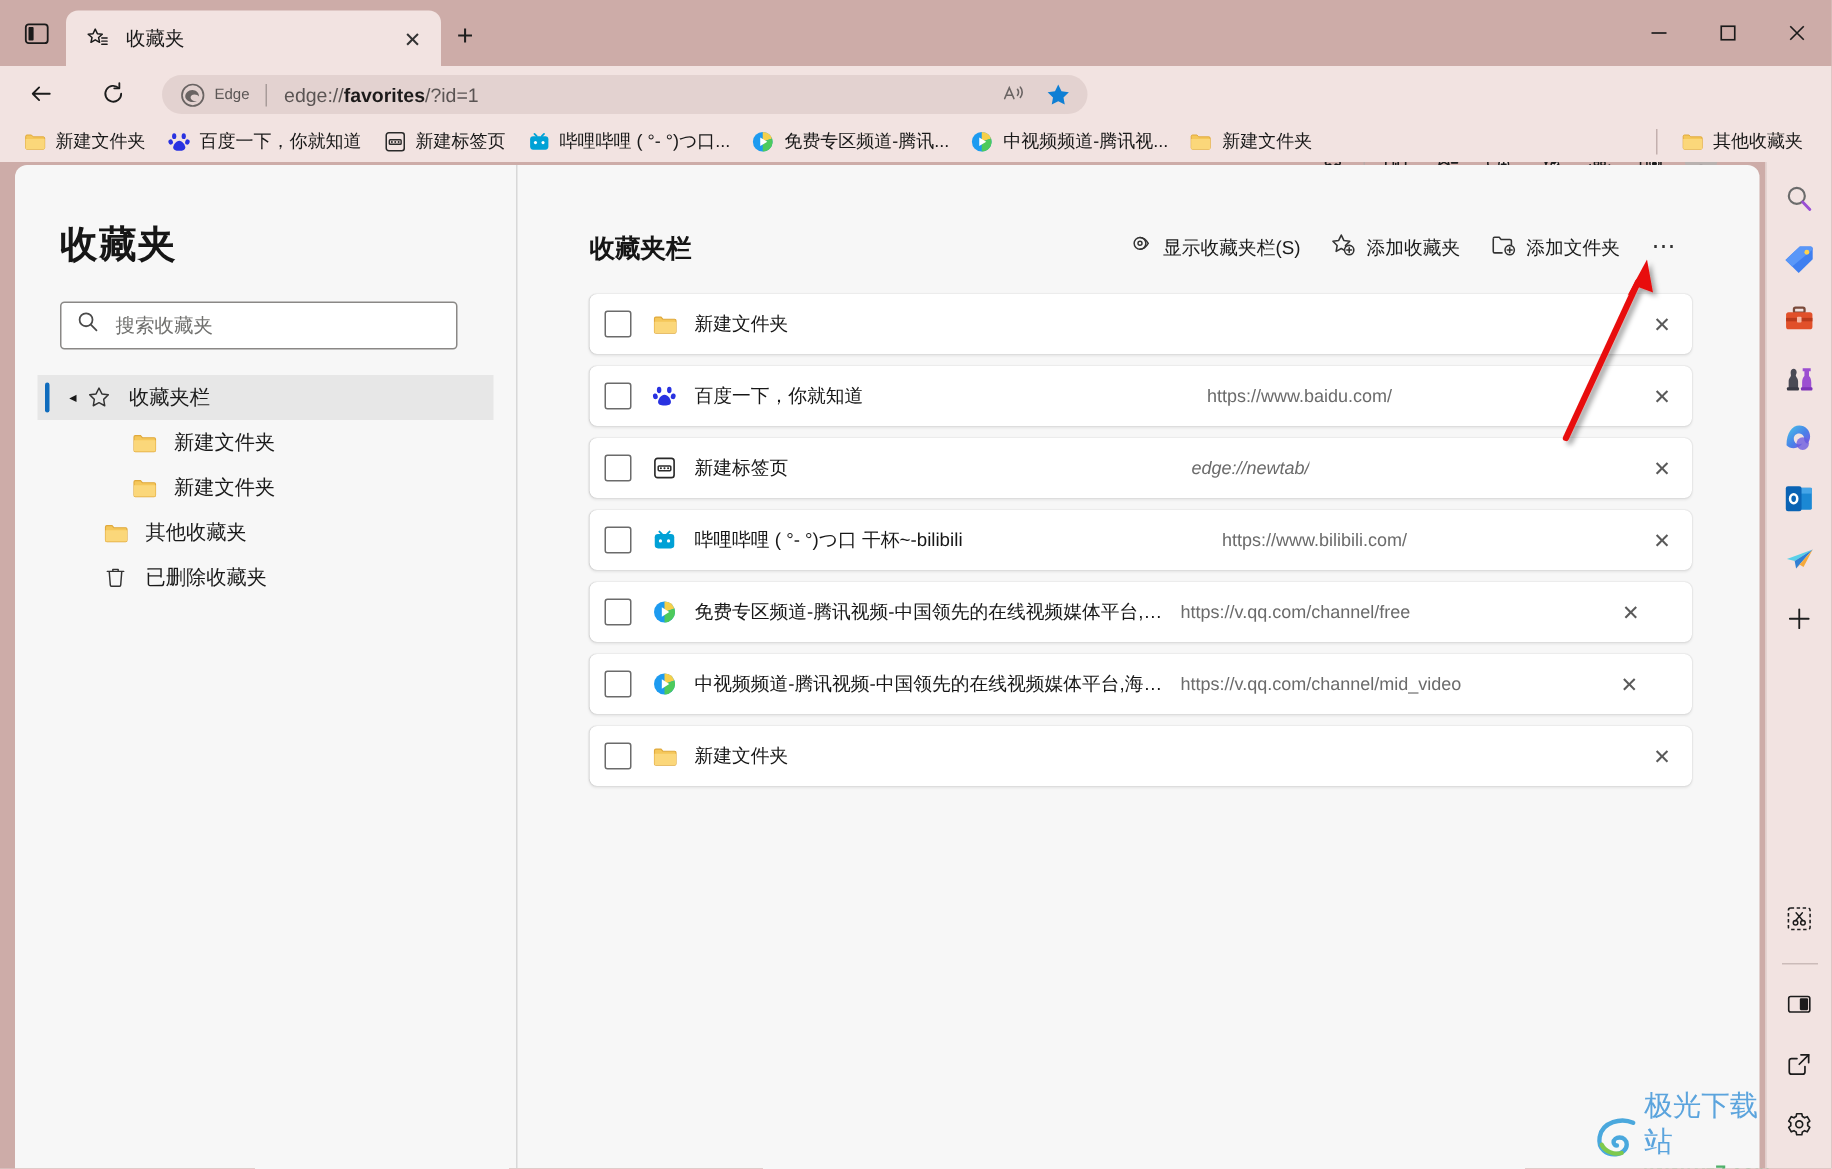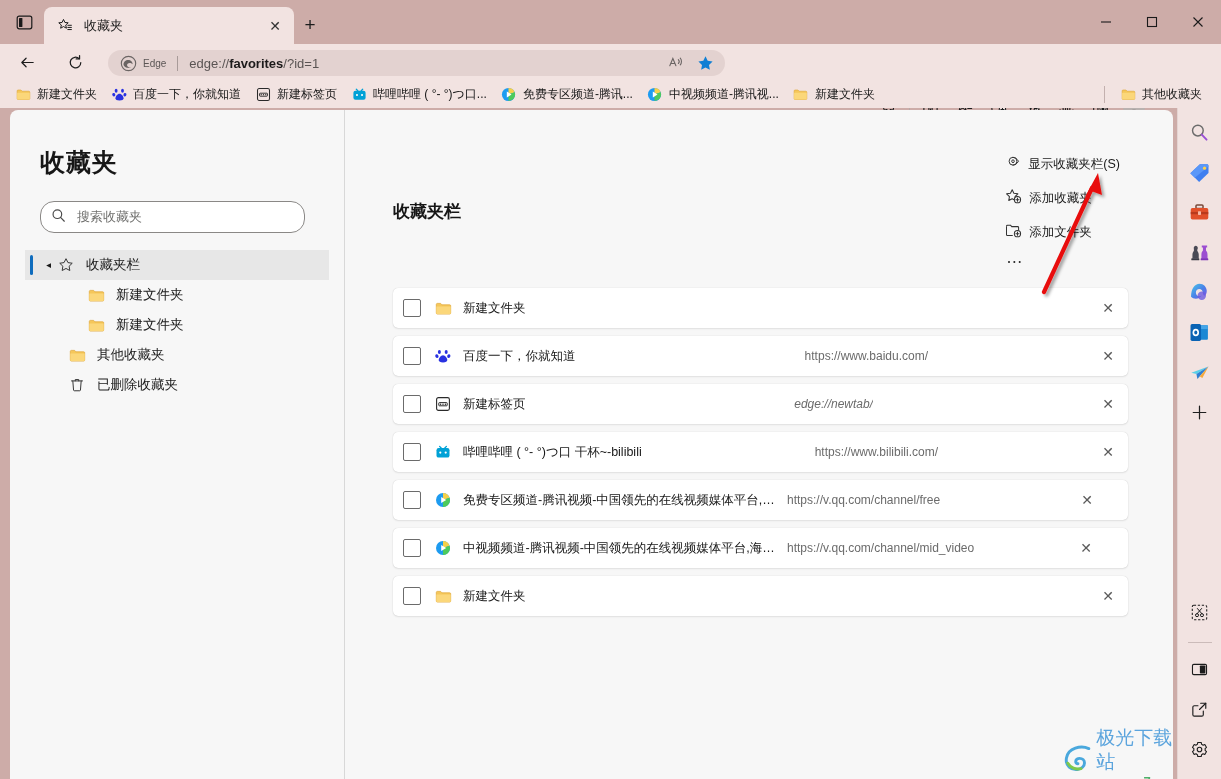--- a/index.html
+++ b/index.html
@@ -106,41 +106,41 @@
     overflow: hidden;
   }
   .page-inner { display: flex; height: 100%; }
   .side {
     width: 335px; flex: 0 0 335px; height: 100%;
     border-right: 1px solid #d8d8d8; padding: 0 15px;
   }
   .side-title { font-size: 25px; font-weight: bold; color: #161616; margin: 36px 0 0 15px; letter-spacing: 1px; }
   .searchbox {
     margin: 22px 0 0 15px; width: 265px; height: 32px;
-    border: 1px solid #8a8886; border-radius: 14px; background: #fff;
+    border: 1px solid #8a8886; border-radius: 3px; background: #fff;
     display: flex; align-items: center; padding: 0 10px;
   }
   .search-ph { font-size: 13px; color: #70706e; margin-left: 11px; }
   .tree { margin-top: 17px; }
   .tnode {
     display: flex; align-items: center; height: 30px; padding-left: 15px;
     font-size: 13.5px; color: #1a1a1a; position: relative;
   }
   .tnode.sel { background: #e7e7e7; }
   .tnode.sel::before { content: ""; position: absolute; left: 5px; top: 5px; width: 3px; height: 20px; background: #0f6cbd; border-radius: 2px; }
   .caret { width: 16px; display: flex; align-items: center; justify-content: center; }
   .tnode-ico { width: 20px; flex: 0 0 20px; display: flex; align-items: center; justify-content: center; }
   .tnode-label { margin-left: 10px; white-space: nowrap; }
 
   .main { flex: 1; padding: 0; position: relative; }
   .main-head {
     display: flex; align-items: center; margin: 40px 45px 0 48px;
   }
   .main-title { font-size: 17px; font-weight: bold; color: #161616; }
-  .head-actions { margin-left: auto; display: flex; gap: 4px; flex-direction: column; }
+  .head-actions { margin-left: auto; display: flex; align-items: center; gap: 4px; }
   .ha { display: flex; align-items: center; gap: 7px; padding: 5px 8px; border-radius: 4px; font-size: 12.5px; color: #1a1a1a; white-space: nowrap; }
   .ha-more { padding: 5px 9px; font-size: 16px; letter-spacing: 2px; color: #333; line-height: 0.7; }
 
   .list { margin: 16px 45px 0 48px; }
   .row {
     height: 40px; background: #fff; border-radius: 5px; margin-bottom: 8px;
     display: flex; align-items: center; padding: 0 0 0 10px;
     box-shadow: 0 0 1px rgba(0,0,0,0.20), 0 1px 2px rgba(0,0,0,0.08);
   }
   .cb { width: 18px; height: 18px; border: 1px solid #6b6b6b; border-radius: 2px; background: #fff; flex: 0 0 18px; }

